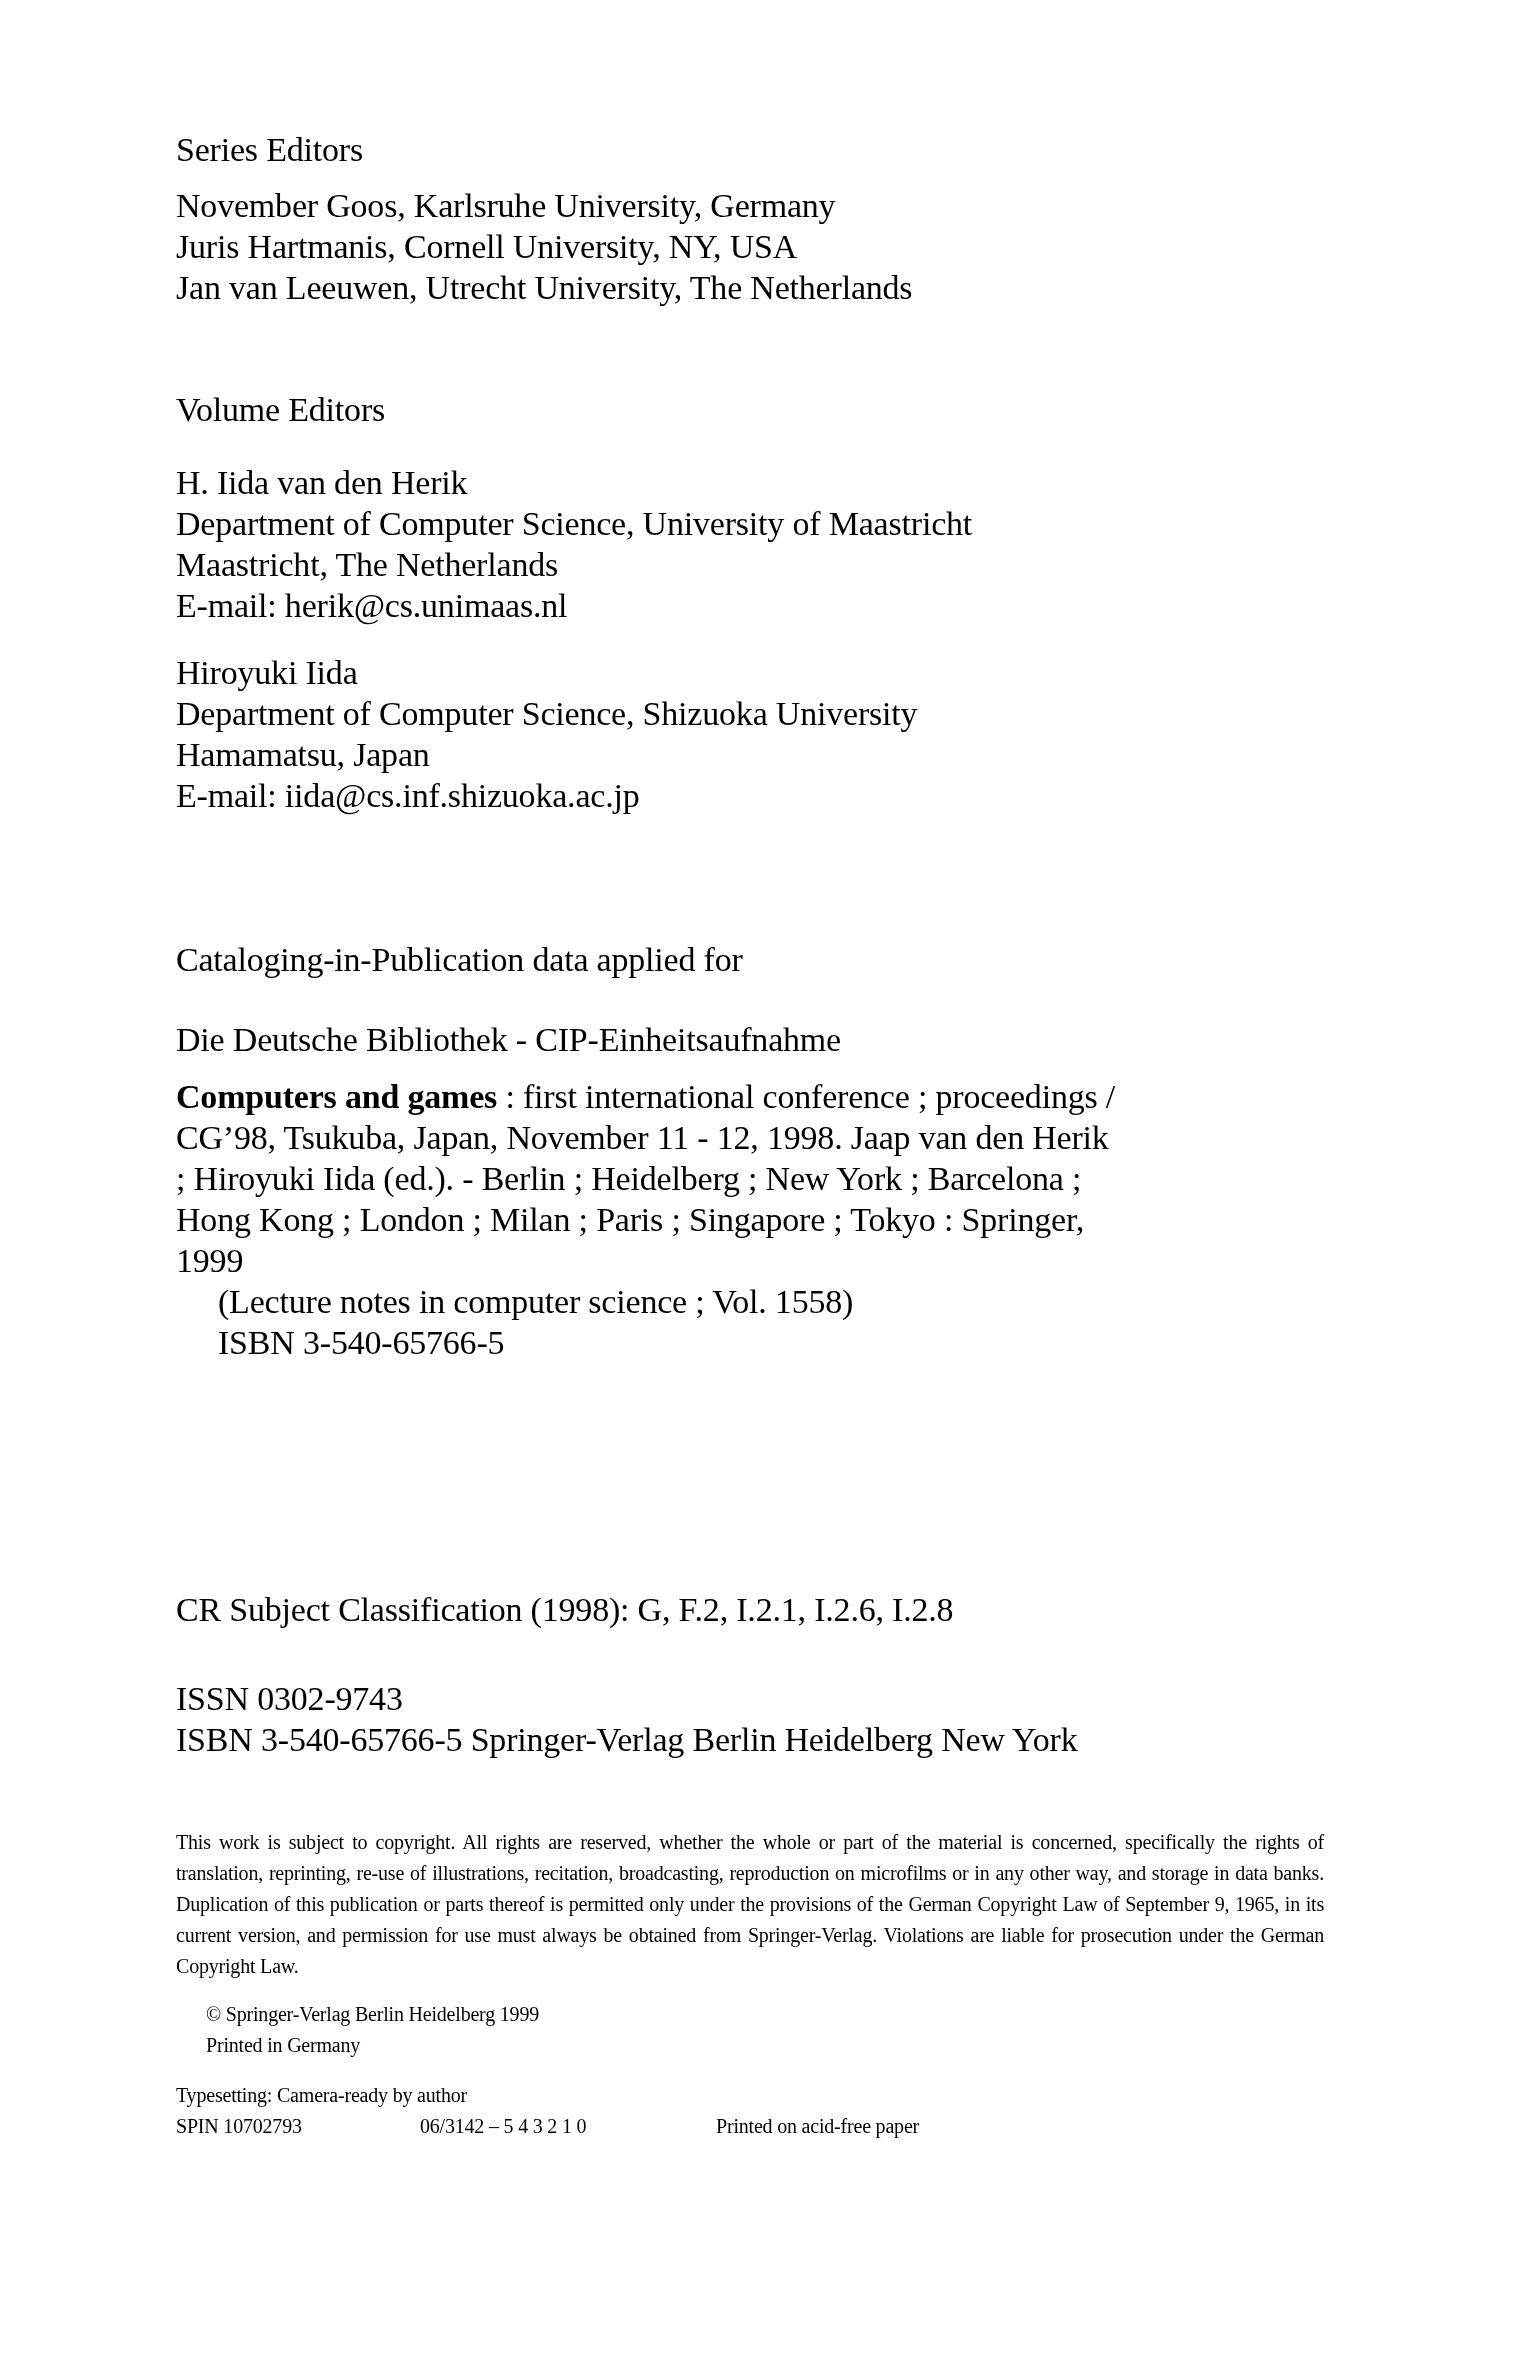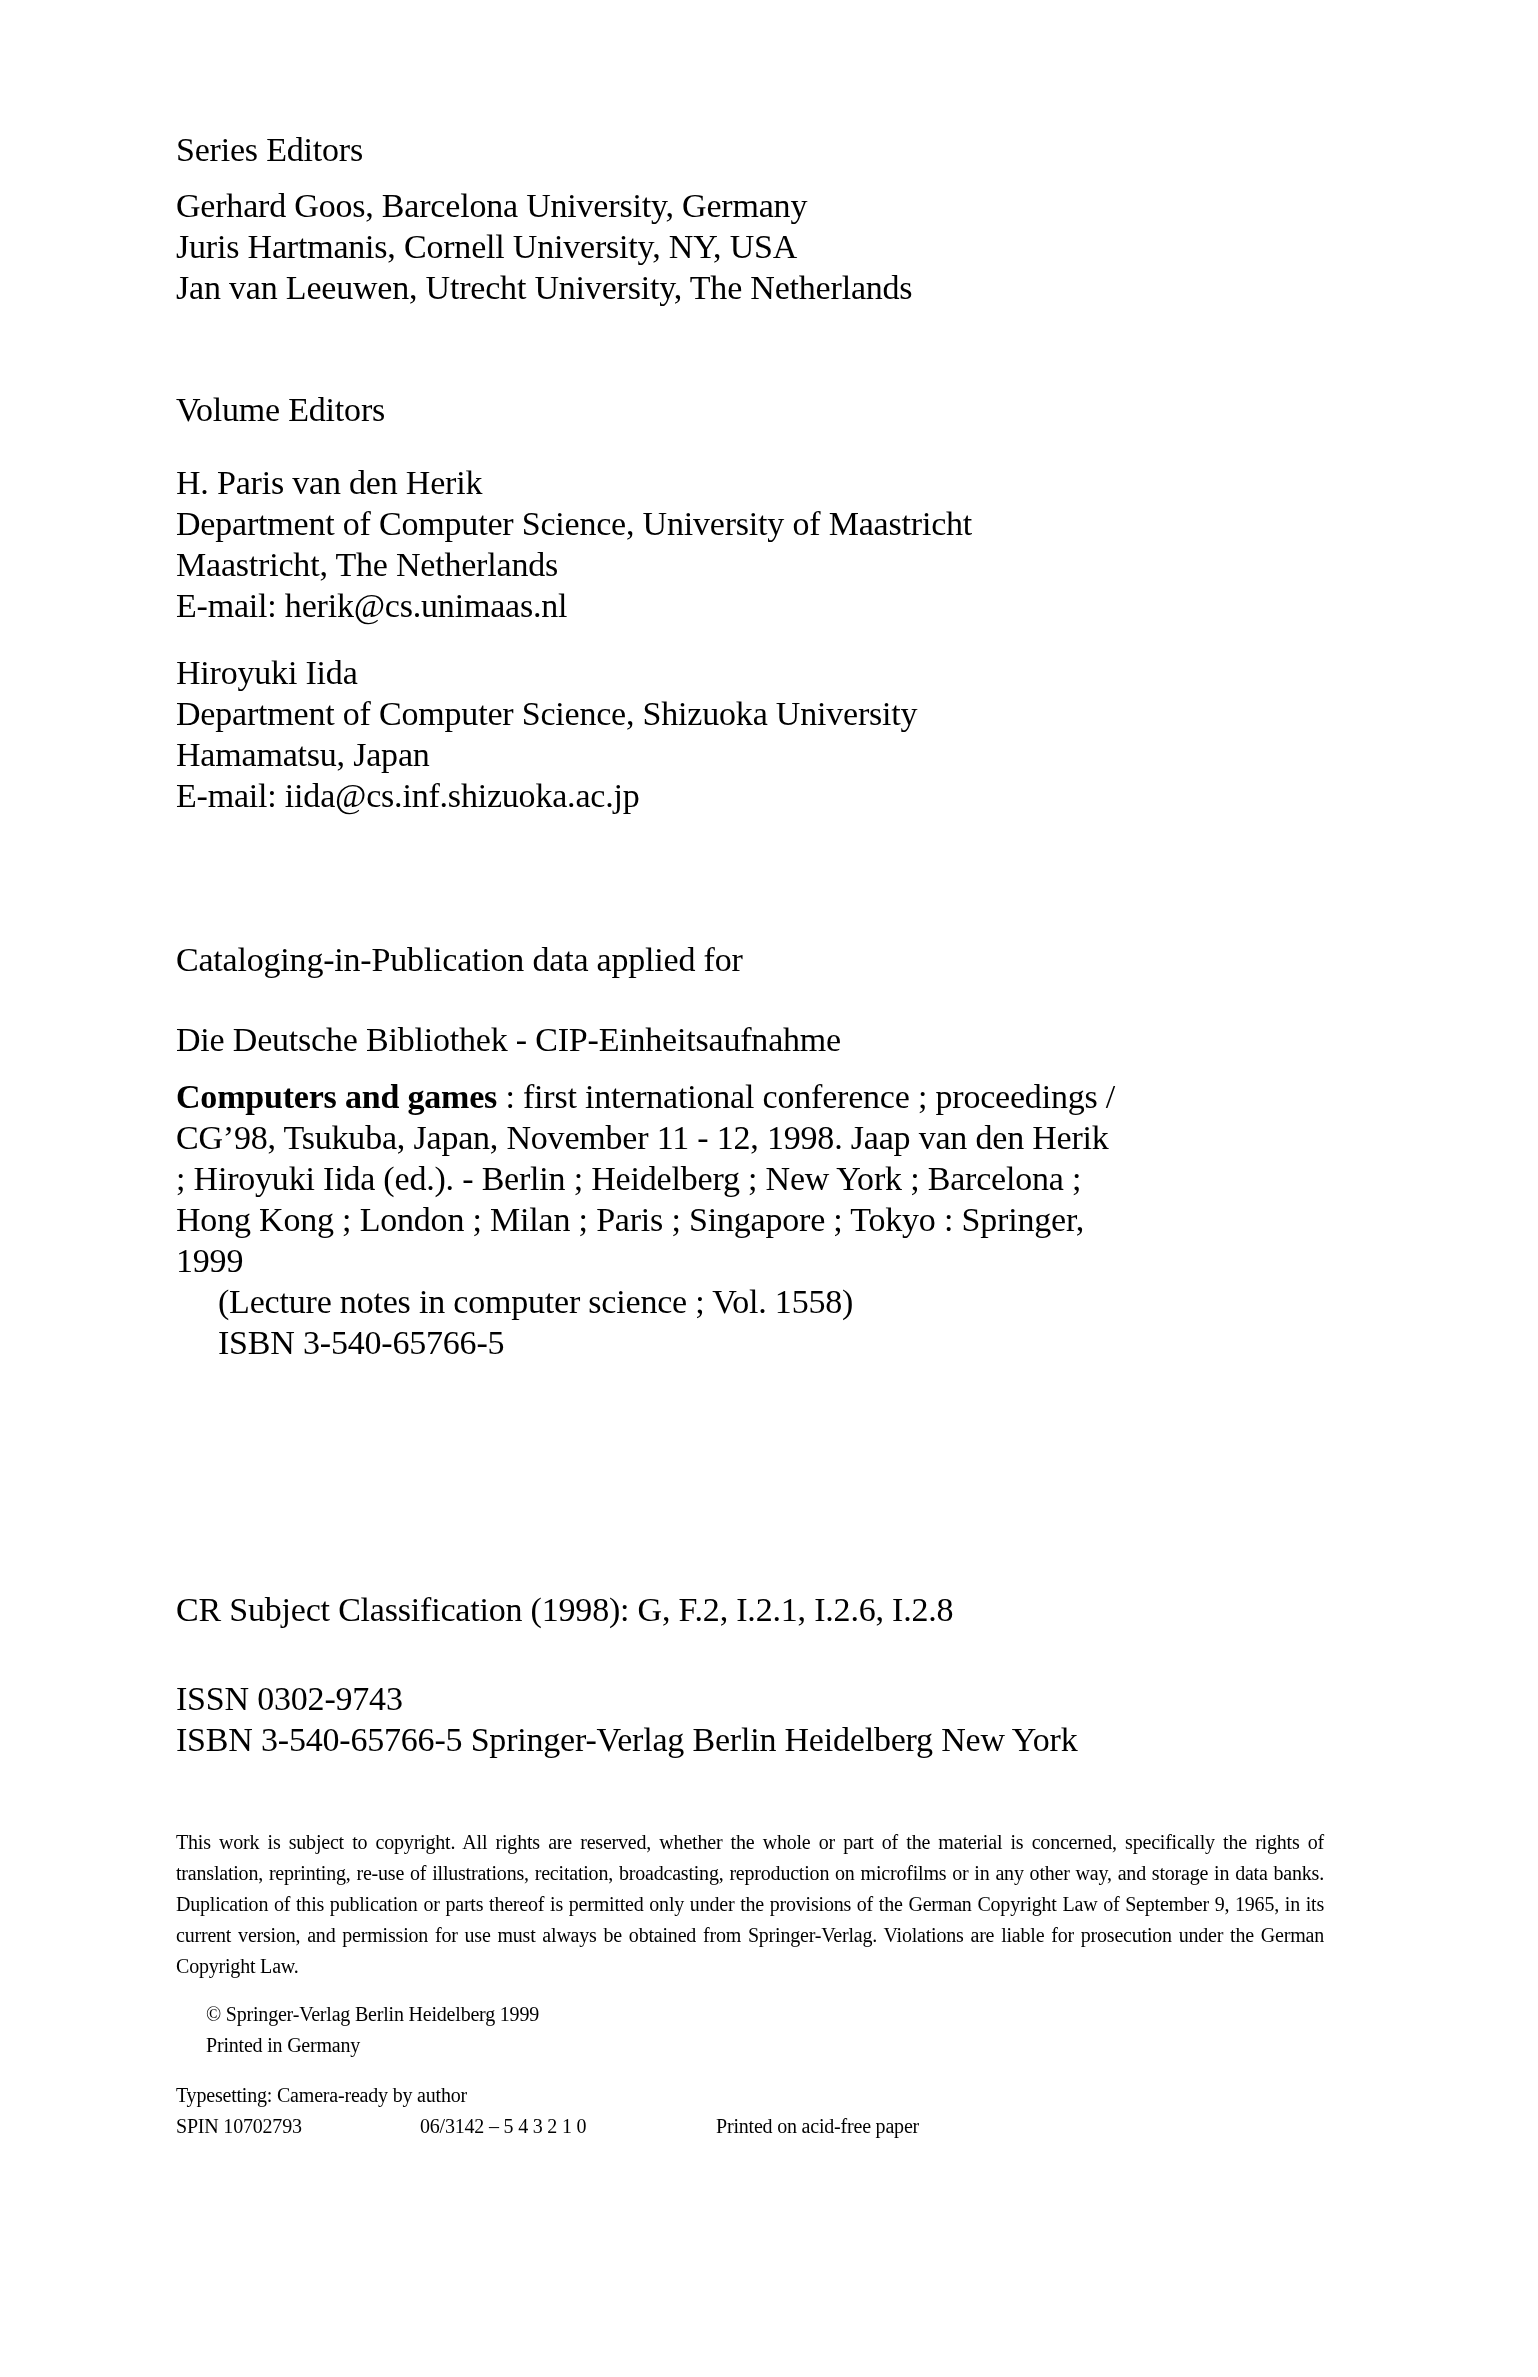--- a/index.html
+++ b/index.html
@@ -53,29 +53,29 @@
   .spin-col2 { width: 296px; }
 </style>
 </head>
 <body>
 
 <div class="page">
 
   <div class="body-text">Series Editors</div>
 
   <div class="body-text mt-editors">
-    <div>Gerhard Goos, Barcelona University, Germany</div>
+    <div>November Goos, Karlsruhe University, Germany</div>
     <div>Juris Hartmanis, Cornell University, NY, USA</div>
     <div>Jan van Leeuwen, Utrecht University, The Netherlands</div>
   </div>
 
   <div class="body-text mt-volhead">Volume Editors</div>
 
   <div class="body-text mt-herik">
-    <div>H. Paris van den Herik</div>
+    <div>H. Iida van den Herik</div>
     <div>Department of Computer Science, University of Maastricht</div>
     <div>Maastricht, The Netherlands</div>
     <div>E-mail: herik@cs.unimaas.nl</div>
   </div>
 
   <div class="body-text mt-iida">
     <div>Hiroyuki Iida</div>
     <div>Department of Computer Science, Shizuoka University</div>
     <div>Hamamatsu, Japan</div>
     <div>E-mail: iida@cs.inf.shizuoka.ac.jp</div>

